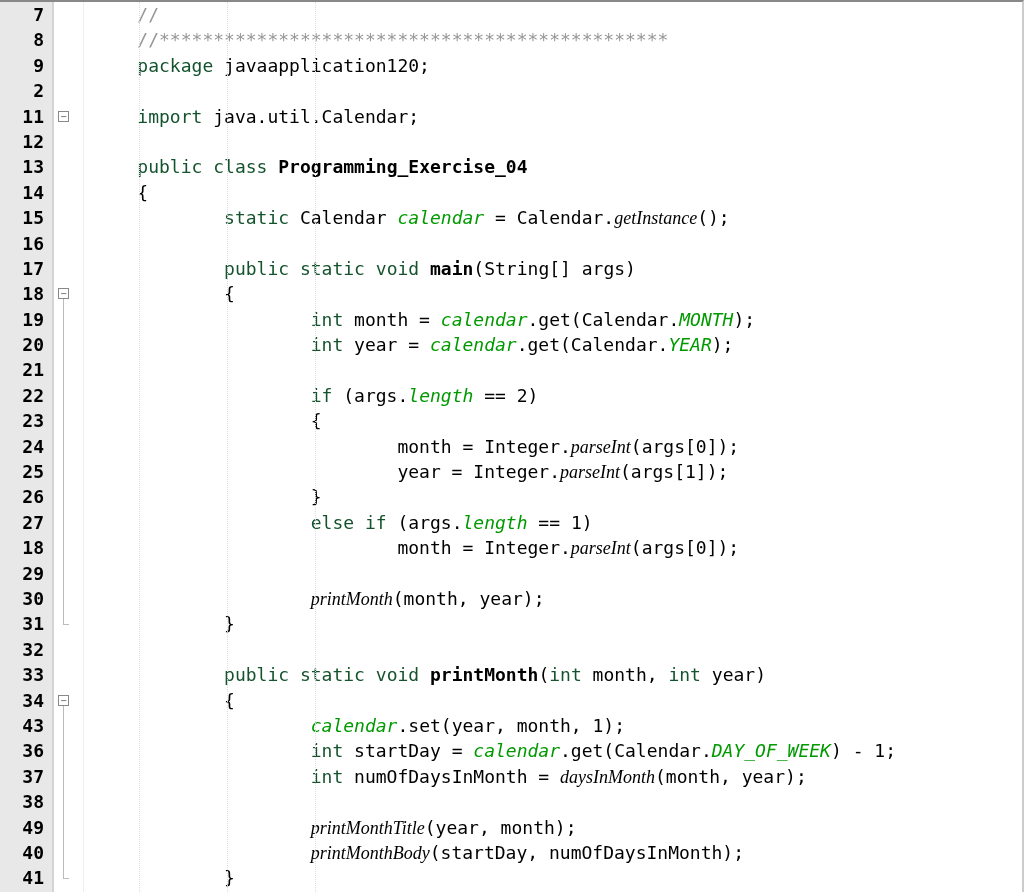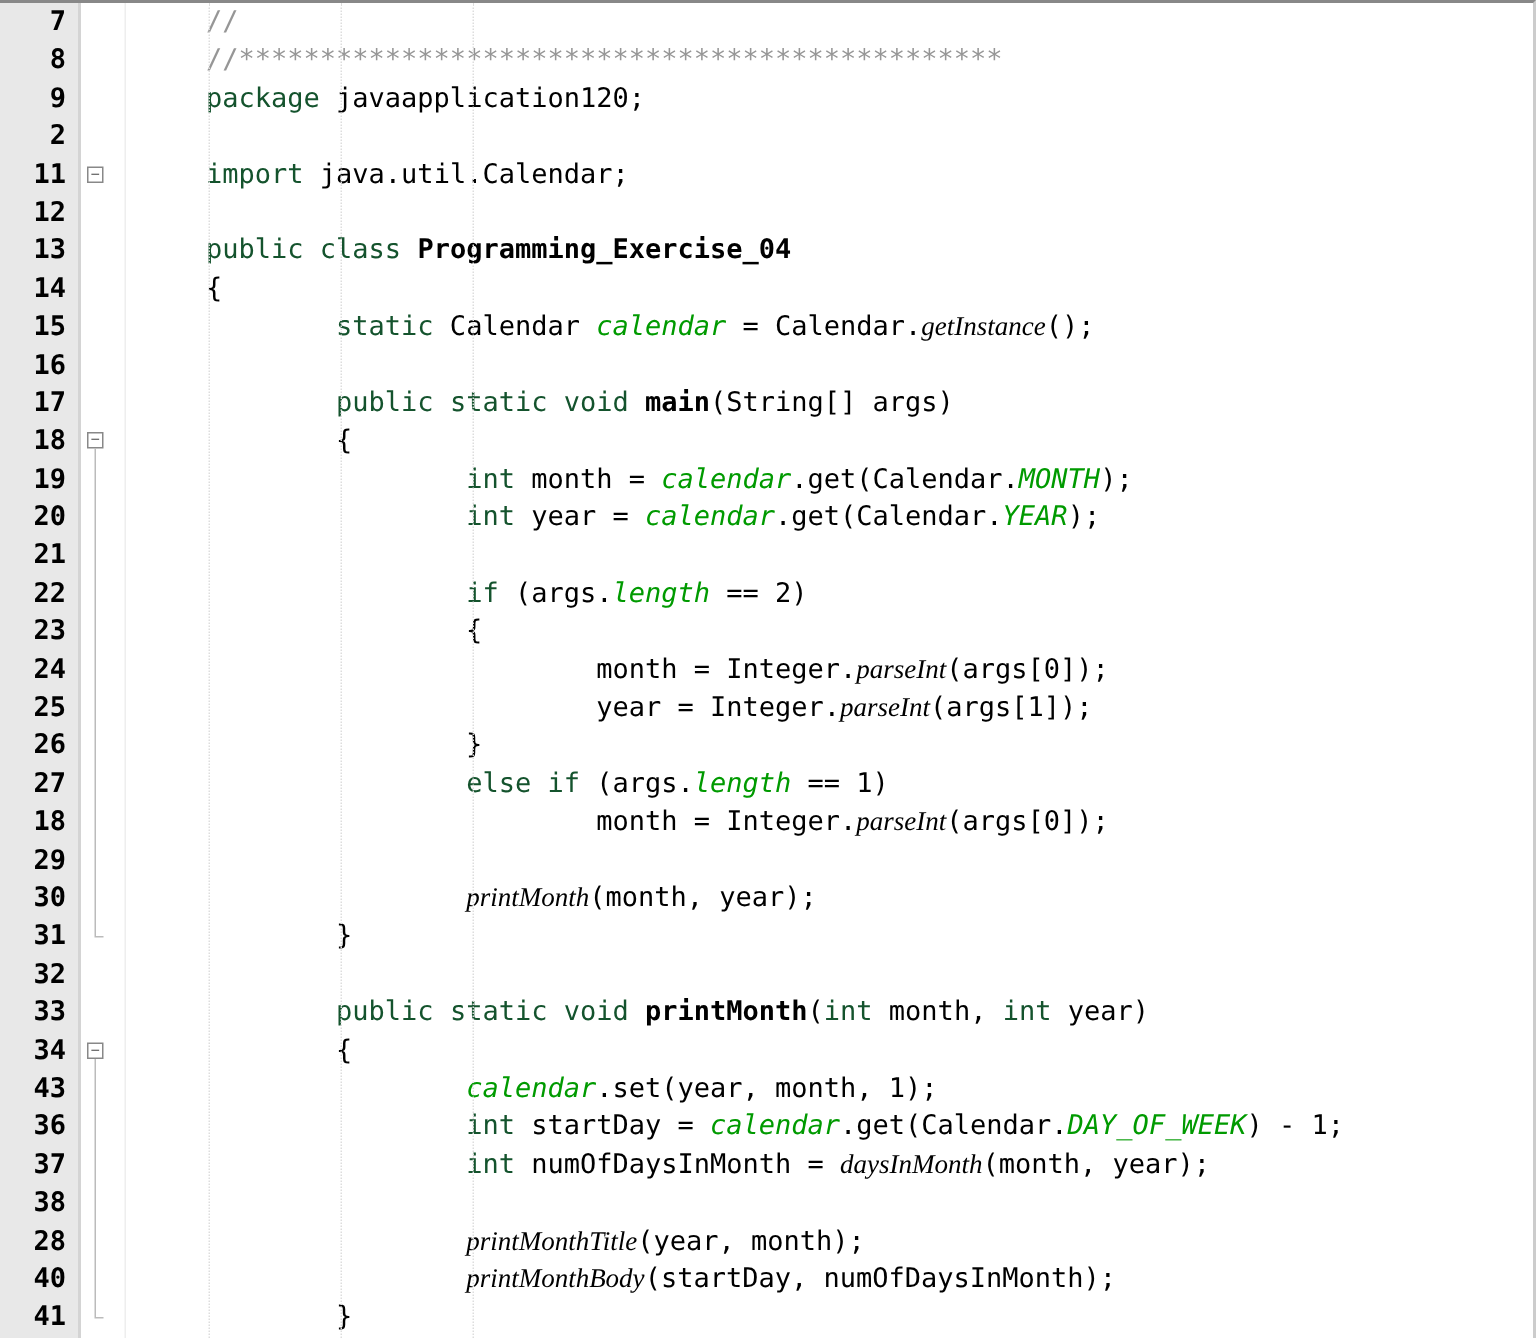--- a/index.html
+++ b/index.html
@@ -111,21 +111,21 @@
       <div class="ln">29</div>
       <div class="ln">30</div>
       <div class="ln">31</div>
       <div class="ln">32</div>
       <div class="ln">33</div>
       <div class="ln">34</div>
       <div class="ln">43</div>
       <div class="ln">36</div>
       <div class="ln">37</div>
       <div class="ln">38</div>
-      <div class="ln">28</div>
+      <div class="ln">49</div>
       <div class="ln">40</div>
       <div class="ln">41</div>
     </div>
   <div class="fold-col">
       <div class="fold-box" style="top: 108.6px;">−</div>
       <div class="fold-box" style="top: 286.4px;">−</div>
       <div class="fold-box" style="top: 692.8px;">−</div>
       <div class="fold-line" style="top: 297.4px; height: 324.2px;"></div>
       <div class="fold-end" style="top: 621.6px;"></div>
       <div class="fold-line" style="top: 703.8px; height: 171.8px;"></div>

